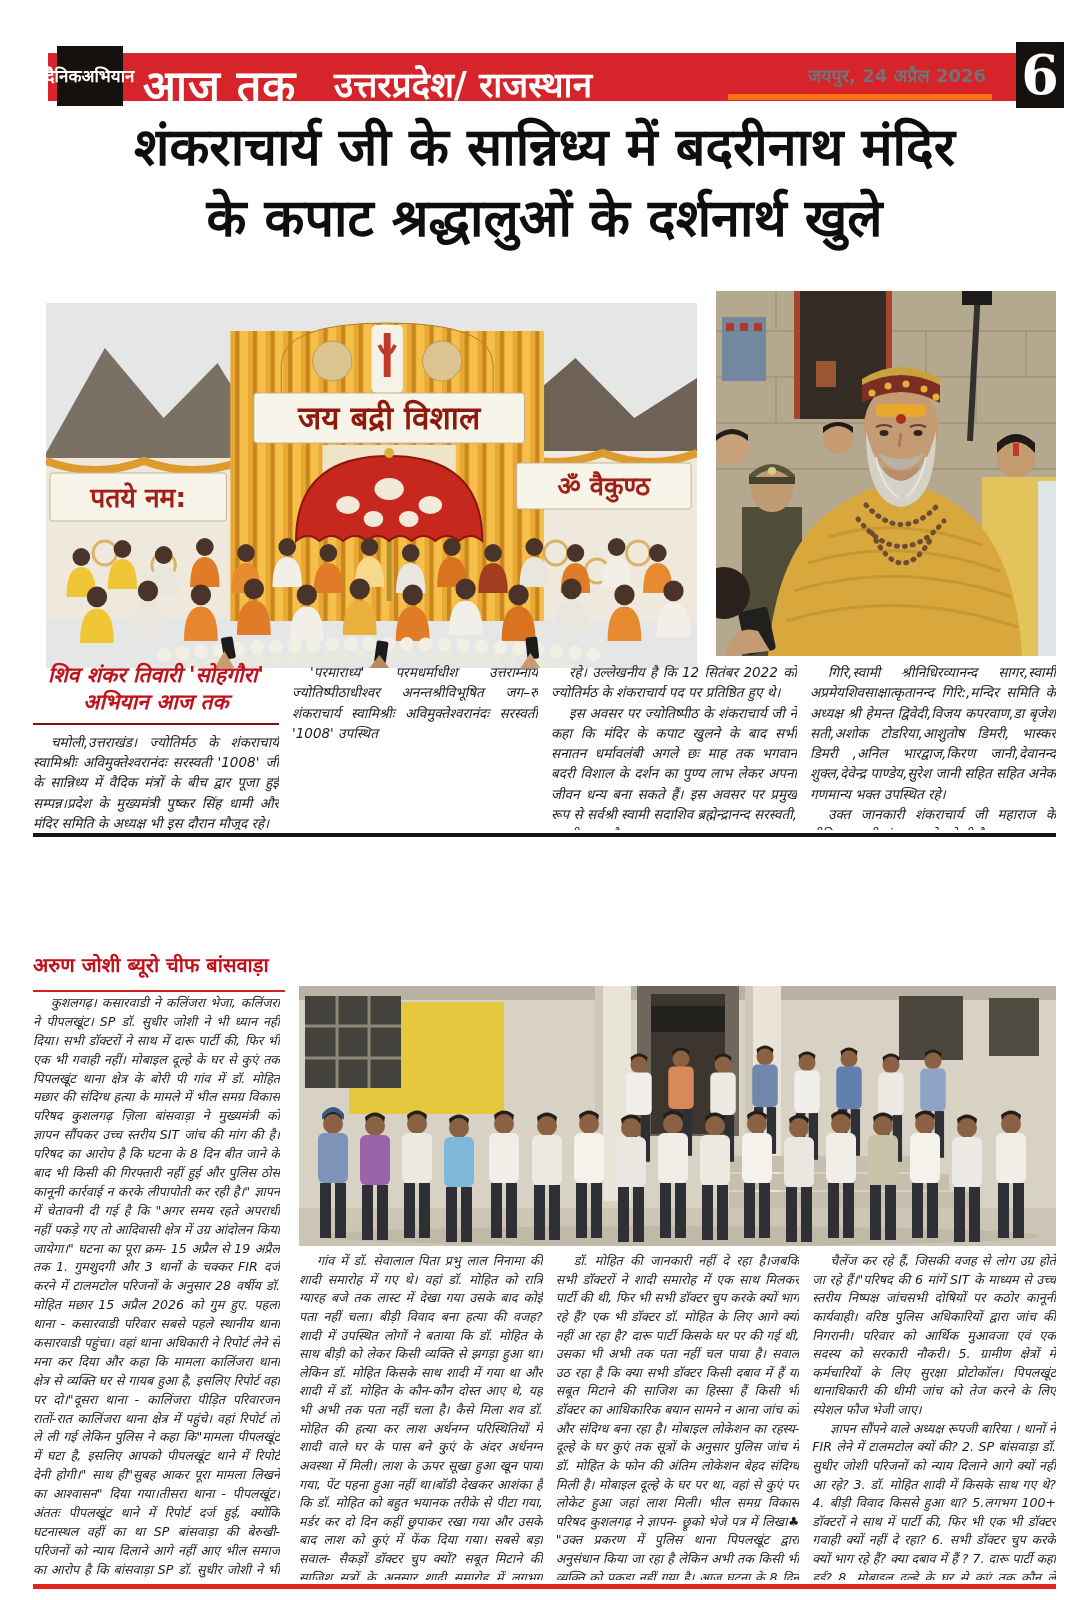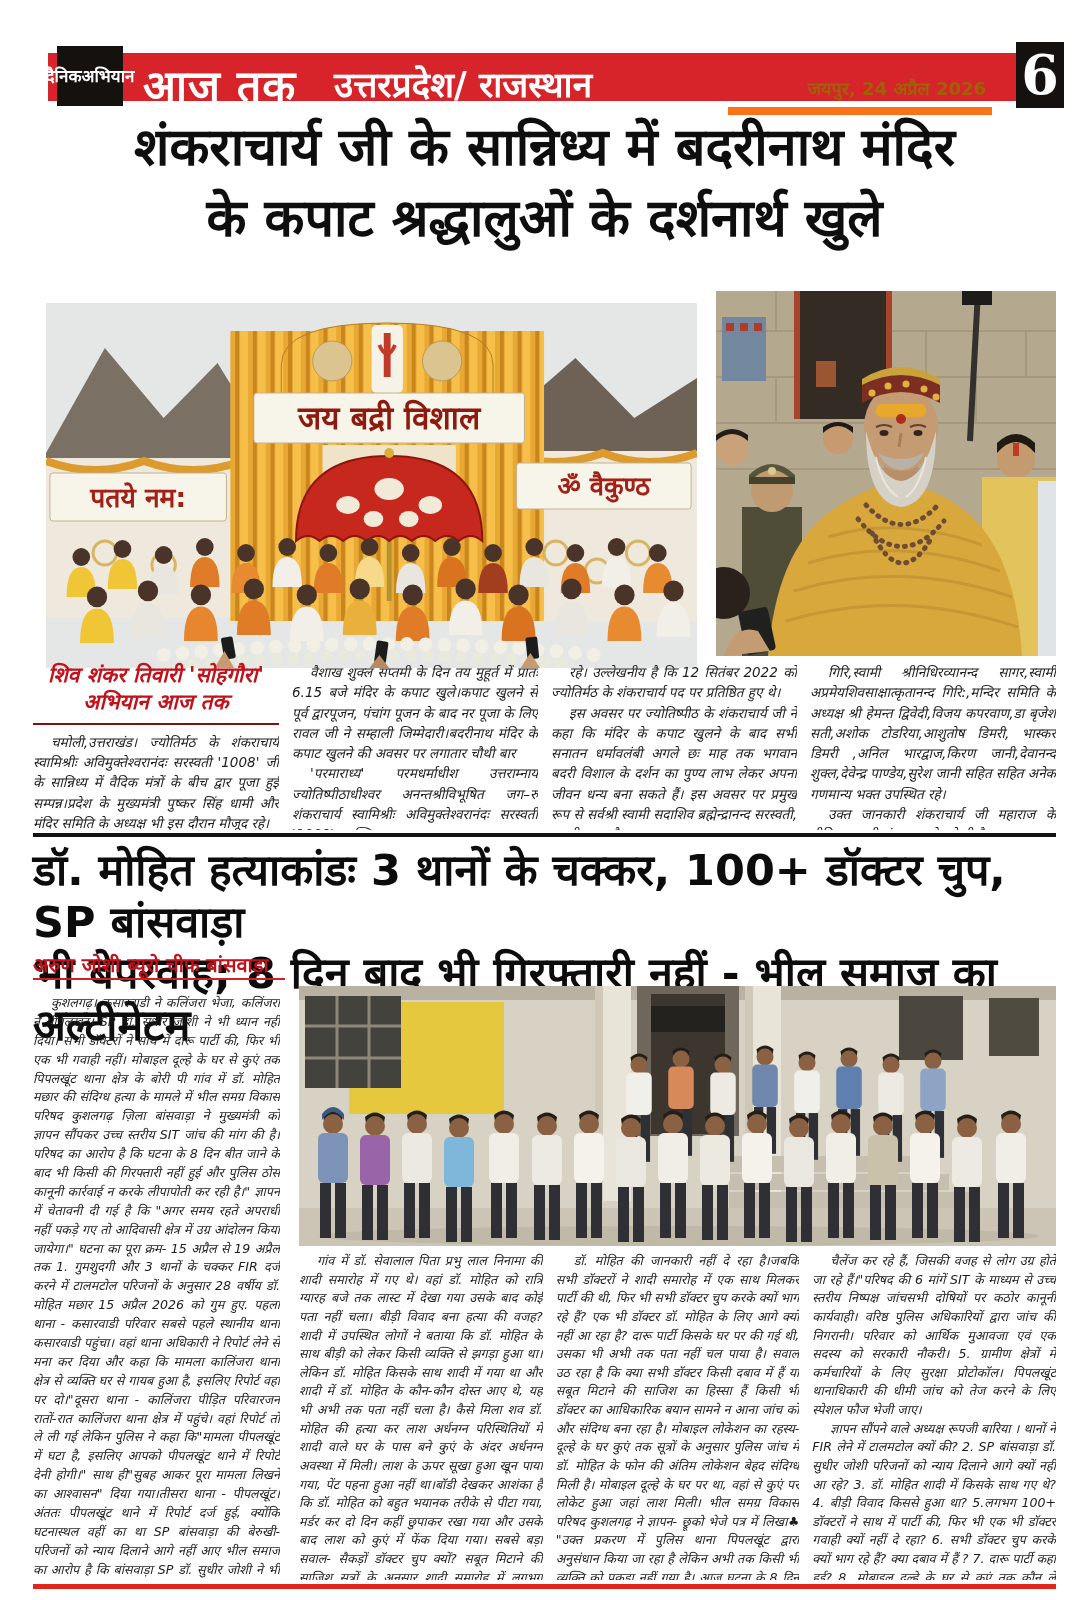--- a/index.html
+++ b/index.html
@@ -7,22 +7,22 @@
   #page { position:relative; width:1089px; height:1600px; background:#ffffff; overflow:hidden; }
 
   
   .header { position:absolute; left:33px; top:42px; width:1023px; height:68px; }
   .red-bar { position:absolute; left:15px; top:11px; right:38px; height:48px; background:#d7242b; }
   .masthead { position:absolute; left:24px; top:4px; width:66px; height:60px; background:#15110e;
               color:#fff; display:flex; flex-direction:row; align-items:center; justify-content:center;
               font-weight:bold; font-size:17px; line-height:1.18; z-index:2; text-align:center; }
   .brand { position:absolute; left:110px; top:13px; color:#fff; font-size:43px; font-weight:800; letter-spacing:1px; z-index:2;}
   .section-title { position:absolute; left:301px; top:18px; color:#fff; font-size:35px; font-weight:800; z-index:2;}
-  .date-block { position:absolute; right:64px; top:34px; color:#a16207; font-size:18px; font-weight:bold;
-                padding:0 6px 7px 80px; border-bottom:8px solid #f97316; z-index:2;}
+  .date-block { position:absolute; right:64px; top:21px; color:#737373; font-size:18px; font-weight:bold;
+                padding:0 6px 7px 80px; border-bottom:6px solid #f97316; z-index:2;}
   .page-num { position:absolute; right:-8px; top:0; width:48px; height:66px; background:#15110e; color:#fff;
               font-family:"DejaVu Serif", serif; font-size:54px; font-weight:bold;
               display:flex; align-items:center; justify-content:center; z-index:3;}
 
   
   .headline1 { position:absolute; left:33px; top:112px; width:1023px; text-align:center;
                font-size:52px; line-height:1.37; font-weight:800; color:#0e0e0e; }
 
   
   .photo { position:absolute; background:#ddd; overflow:hidden; }
@@ -36,21 +36,21 @@
   .col p { margin:0; text-indent:18px; }
   .byline1 { color:#c1121c; font-weight:bold; font-size:21px; text-align:center; line-height:1.28;
              padding:0 0 7px 0; border-bottom:2px solid #7e1210; margin:0 0 7px 0; text-indent:0; }
 
   .divider { position:absolute; left:33px; top:833px; width:1023px; height:4px; background:#131313; }
 
   .headline2 { position:absolute; left:33px; top:845px; width:1023px;
                font-size:43px; font-weight:800; line-height:1.2; color:#0c0c0c; }
 
   .byline2 { position:absolute; left:33px; top:951px; width:252px; color:#c1121c; font-size:20px;
-             font-weight:bold; padding-bottom:0; border-bottom:2px solid #d21f1f; }
+             font-weight:bold; padding-bottom:12px; border-bottom:2px solid #d21f1f; }
 
   .a2col1 { position:absolute; left:33px; top:994px; width:247px; height:586px; overflow:hidden;
             font-size:12.6px; line-height:1.5; text-align:justify; color:#1d1d1d; }
   .a2col1 p { margin:0; text-indent:18px; }
 
   .group-photo { position:absolute; left:299px; top:986px; width:757px; height:260px; }
 
   .a2cols { position:absolute; left:299px; top:1252px; width:757px; height:328px; display:flex; gap:13px; }
   .a2cols .col { font-size:12.6px; line-height:1.48; }
 
@@ -257,39 +257,34 @@
 
   <div class="article1">
     <div class="col">
       <div class="byline1">
         <div>शिव शंकर तिवारी 'सोहगौरा'</div>
         <div>अभियान आज तक</div>
       </div>
       <p>चमोली,उत्तराखंड। ज्योतिर्मठ के शंकराचार्य स्वामिश्रीः अविमुक्तेश्वरानंदः सरस्वती '1008' जी के सान्निध्य में वैदिक मंत्रों के बीच द्वार पूजा हुई सम्पन्न।प्रदेश के मुख्यमंत्री पुष्कर सिंह धामी और मंदिर समिति के अध्यक्ष भी इस दौरान मौजूद रहे।</p>
     </div>
     <div class="col">
-      <p>वैशाख शुक्ल सप्तमी के दिन तय मुहूर्त में प्रातः 6.15 बजे मंदिर के कपाट खुले।कपाट खुलने से पूर्व द्वारपूजन, पंचांग पूजन के बाद नर पूजा के लिए रावल जी ने सम्हाली जिम्मेदारी।बदरीनाथ मंदिर के कपाट खुलने की अवसर पर लगातार चौथी बार</p>
       <p>'परमाराध्य' परमधर्माधीश उत्तराम्नाय ज्योतिष्पीठाधीश्वर अनन्तश्रीविभूषित जग–रु शंकराचार्य स्वामिश्रीः अविमुक्तेश्वरानंदः सरस्वती '1008' उपस्थित</p>
     </div>
     <div class="col">
       <p>रहे। उल्लेखनीय है कि 12 सितंबर 2022 को ज्योतिर्मठ के शंकराचार्य पद पर प्रतिष्ठित हुए थे।</p>
       <p>इस अवसर पर ज्योतिष्पीठ के शंकराचार्य जी ने कहा कि मंदिर के कपाट खुलने के बाद सभी सनातन धर्मावलंबी अगले छः माह तक भगवान बदरी विशाल के दर्शन का पुण्य लाभ लेकर अपना जीवन धन्य बना सकते हैं। इस अवसर पर प्रमुख रूप से सर्वश्री स्वामी सदाशिव ब्रह्मेन्द्रानन्द सरस्वती, स्वामी प्रत्यक्चैतन्यमुकुन्दानन्द</p>
     </div>
     <div class="col">
       <p>गिरि,स्वामी श्रीनिधिरव्यानन्द सागर,स्वामी अप्रमेयशिवसाक्षात्कृतानन्द गिरि:,मन्दिर समिति के अध्यक्ष श्री हेमन्त द्विवेदी,विजय कपरवाण,डा बृजेश सती,अशोक टोडरिया,आशुतोष डिमरी, भास्कर डिमरी ,अनिल भारद्वाज,किरण जानी,देवानन्द शुक्ल,देवेन्द्र पाण्डेय,सुरेश जानी सहित सहित अनेक गणमान्य भक्त उपस्थित रहे।</p>
       <p>उक्त जानकारी शंकराचार्य जी महाराज के मीडिया प्रभारी संजय पाण्डेय ने दी है।</p>
     </div>
   </div>
 
   <div class="divider"></div>
 
-  <div class="headline2">
-    <div>डॉ. मोहित हत्याकांडः 3 थानों के चक्कर, 100+ डॉक्टर चुप, SP बांसवाड़ा</div>
-    <div>भी बेपरवाह; 8 दिन बाद भी गिरफ्तारी नहीं - भील समाज का अल्टीमेटम</div>
-  </div>
 
   <div class="byline2">अरुण जोशी ब्यूरो चीफ बांसवाड़ा</div>
 
   <div class="a2col1 col">
     <p>कुशलगढ़। कसारवाडी ने कलिंजरा भेजा, कलिंजरा ने पीपलखूंट। SP डॉ. सुधीर जोशी ने भी ध्यान नहीं दिया। सभी डॉक्टरों ने साथ में दारू पार्टी की, फिर भी एक भी गवाही नहीं। मोबाइल दूल्हे के घर से कुएं तक पिपलखूंट थाना क्षेत्र के बोरी पी गांव में डॉ. मोहित मछार की संदिग्ध हत्या के मामले में भील समग्र विकास परिषद कुशलगढ़ ज़िला बांसवाड़ा ने मुख्यमंत्री को ज्ञापन सौंपकर उच्च स्तरीय SIT जांच की मांग की है। परिषद का आरोप है कि घटना के 8 दिन बीत जाने के बाद भी किसी की गिरफ्तारी नहीं हुई और पुलिस ठोस कानूनी कार्रवाई न करके लीपापोती कर रही है।" ज्ञापन में चेतावनी दी गई है कि "अगर समय रहते अपराधी नहीं पकड़े गए तो आदिवासी क्षेत्र में उग्र आंदोलन किया जायेगा।" घटना का पूरा क्रम- 15 अप्रैल से 19 अप्रैल तक 1. गुमशुदगी और 3 थानों के चक्कर FIR दर्ज करने में टालमटोल परिजनों के अनुसार 28 वर्षीय डॉ. मोहित मछार 15 अप्रैल 2026 को गुम हुए. पहला थाना - कसारवाडी परिवार सबसे पहले स्थानीय थाना कसारवाडी पहुंचा। वहां थाना अधिकारी ने रिपोर्ट लेने से मना कर दिया और कहा कि मामला कालिंजरा थाना क्षेत्र से व्यक्ति घर से गायब हुआ है, इसलिए रिपोर्ट वहां पर दो।"दूसरा थाना - कालिंजरा पीड़ित परिवारजन रातों-रात कालिंजरा थाना क्षेत्र में पहुंचे। वहां रिपोर्ट तो ले ली गई लेकिन पुलिस ने कहा कि"मामला पीपलखूंट में घटा है, इसलिए आपको पीपलखूंट थाने में रिपोर्ट देनी होगी।" साथ ही"सुबह आकर पूरा मामला लिखने का आश्वासन" दिया गया।तीसरा थाना - पीपलखूंट।अंततः पीपलखूंट थाने में रिपोर्ट दर्ज हुई, क्योंकि घटनास्थल वहीं का था SP बांसवाड़ा की बेरुखी- परिजनों को न्याय दिलाने आगे नहीं आए भील समाज का आरोप है कि बांसवाड़ा SP डॉ. सुधीर जोशी ने भी इस गंभीर मामले में कोई ध्यान नहीं दिया और अभी तक परिजनों को न्याय दिलाने के लिए आगे नहीं आ रहे हैं। ज्ञापन की प्रतिलिपि SP बांसवाड़ा को भी भेजी गई है, लेकिन जिला पुलिस मुख्यालय स्तर से भी कोई ठोस कार्रवाई नहीं हुई।शादी में आखिरी बार देखा गया- डॉ. मोहित पीपलखूंट के बोरी पी</p>
   </div>
 
   <div class="photo group-photo">
     <svg viewBox="0 0 757 260" preserveAspectRatio="none">
       <defs>

